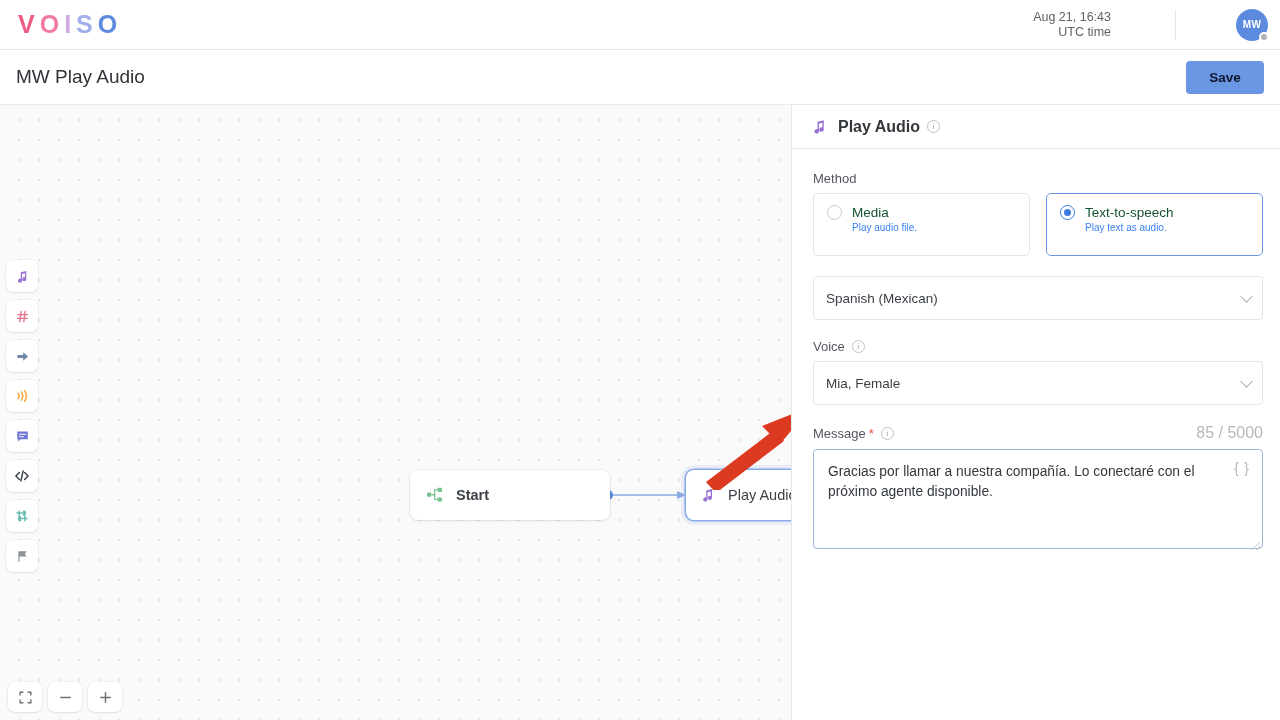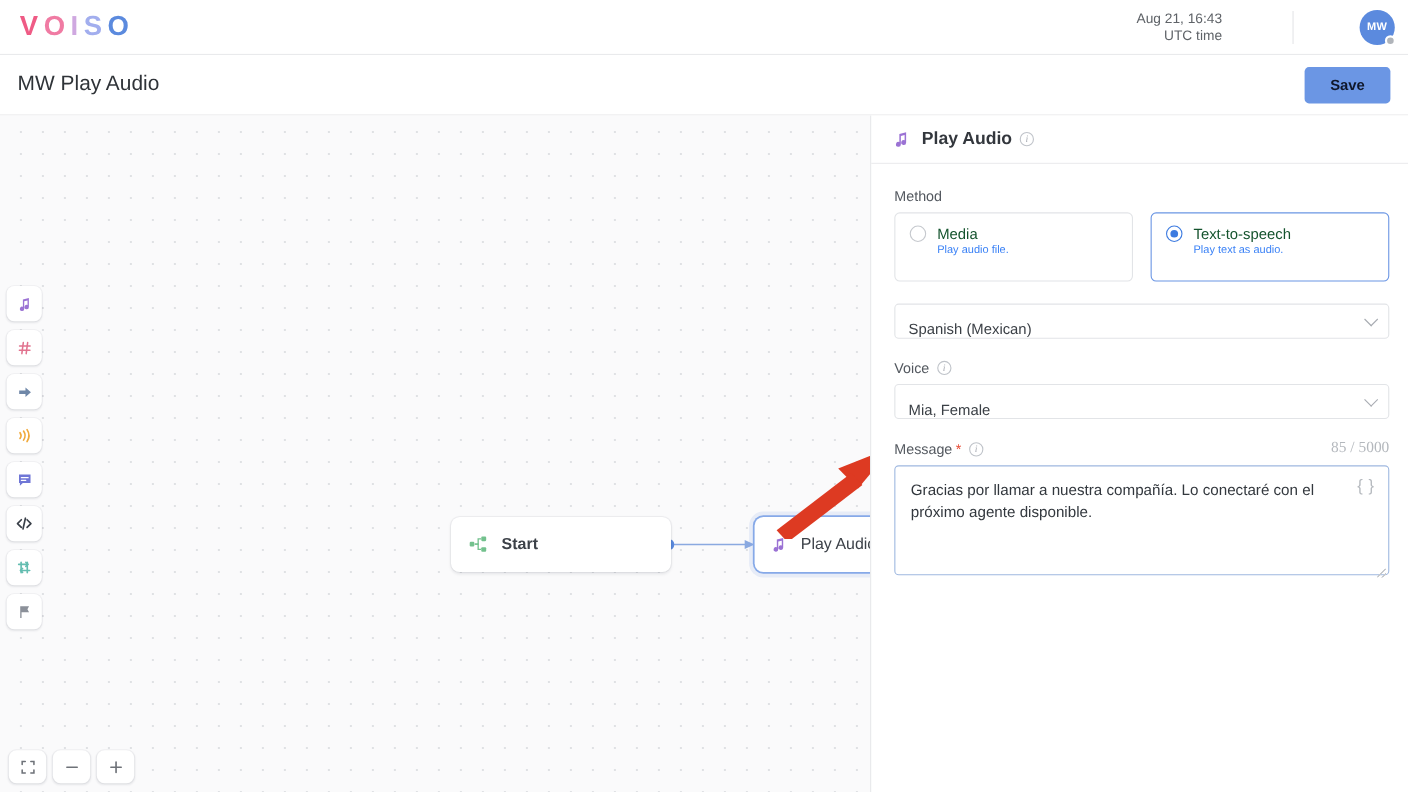--- a/index.html
+++ b/index.html
@@ -125,21 +125,21 @@
     border: 1px solid #bfc3c9; color: #a9adb4;
     font-size: 9px; font-style: italic; font-family: "Liberation Serif", serif;
     margin-left: 7px; line-height: 1; flex: none;
   }
   .panel-body { padding: 22px 17px 0 21px; }
   .fld-label {
     font-size: 13px; color: #53585f; margin-bottom: 7px;
     display: flex; align-items: center;
   }
   .req { color: #e8503a; margin-left: 3px; font-size: 13px; }
-  .counter { margin-left: auto; font-size: 14px; color: #b4b8bd; font-family: Liberation Serif, serif; }
+  .counter { margin-left: auto; font-size: 16px; color: #b4b8bd; }
 
   
   .method-row { display: flex; gap: 16px; margin-bottom: 20px; }
   .method-card {
     flex: 1; height: 63px; border-radius: 5px; border: 1px solid #e2e4e7;
     padding: 11px 12px 0 13px; cursor: pointer; background: #fff;
   }
   .method-card.sel { border: 1.4px solid #6b96e4; }
   .mc-top { display: flex; align-items: center; }
   .radio {
@@ -148,22 +148,22 @@
     display: flex; align-items: center; justify-content: center;
   }
   .radio.on { border-color: #3d7be0; }
   .radio.on::after { content: ""; width: 7px; height: 7px; border-radius: 50%; background: #3d7be0; }
   .mc-name { font-size: 13.5px; color: #14532d; margin-left: 10px; }
   .mc-desc { font-size: 10px; color: #3b82f6; margin-left: 25px; margin-top: 2px; }
 
   
   .group { margin-bottom: 19px; }
   .select {
-    position: relative; height: 32px; border: 1px solid #e2e4e7; border-radius: 4px;
-    display: flex; align-items: flex-end; padding: 0 30px 0 12px; cursor: pointer;
+    position: relative; height: 44px; border: 1px solid #e2e4e7; border-radius: 4px;
+    display: flex; align-items: center; padding: 0 30px 0 12px; cursor: pointer;
     background: #fff;
   }
   .select-val { font-size: 13.5px; color: #3a3f45; }
   .chev {
     position: absolute; right: 11px; top: 50%; margin-top: -3px;
     width: 9px; height: 9px; border-right: 1.4px solid #a8acb2; border-bottom: 1.4px solid #a8acb2;
     transform: translateY(-35%) rotate(45deg);
   }
 
   

